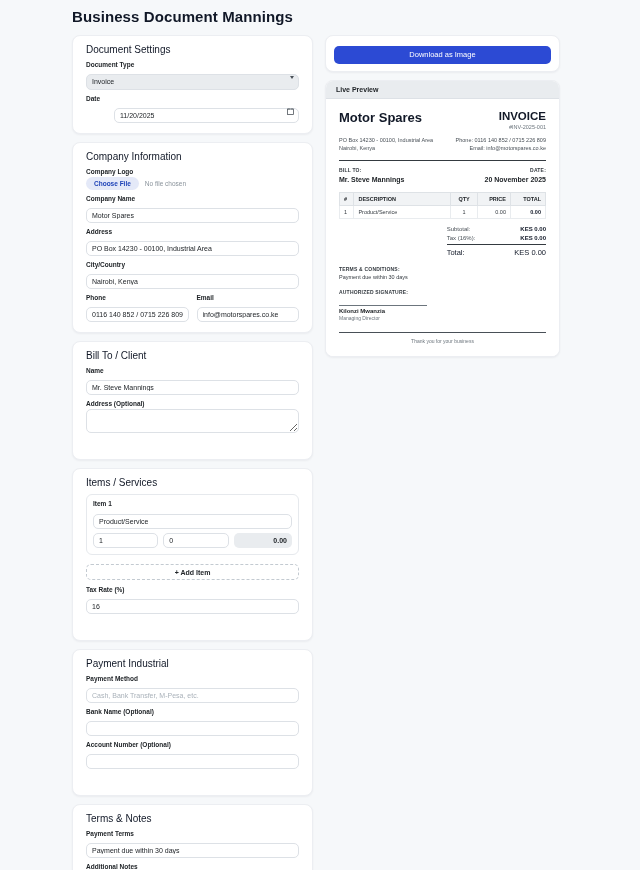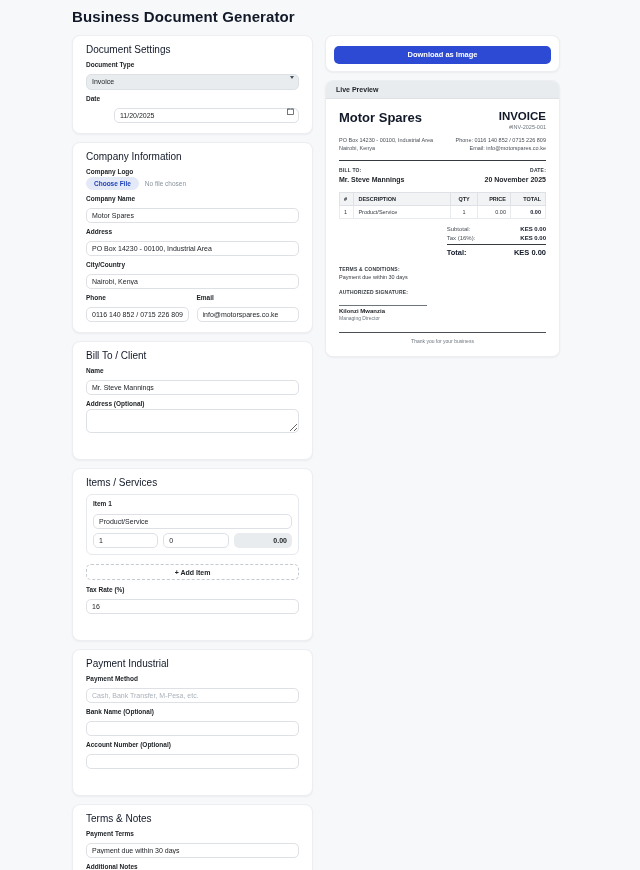--- a/index.html
+++ b/index.html
@@ -56,21 +56,21 @@
   .itemlbl { font-size:6.5px; font-weight:700; margin-bottom:3px; }
   .itemrow { display:flex; gap:5px; margin-top:4px; }
   .itemrow .inp { flex:1; }
   .itemtotal { flex:1; background:#e9ecef; border-radius:5px; height:15px;
     font-size:7px; font-weight:700; text-align:right; padding:4px 5px 0 0; }
   .addbtn { width:100%; border:1px dashed #c3cad1; border-radius:5px; background:#fff;
     font-size:7px; font-weight:700; color:#212529; height:16px; margin-bottom:6px; cursor:pointer;
     font-family:"Liberation Sans", sans-serif; }
 
   .btn-primary { width:100%; background:#2c4ad4; color:#fff; border:none; border-radius:5px;
-    height:18px; font-size:7.5px; font-weight:700; cursor:pointer; font-family:"Liberation Sans", sans-serif; }
+    height:18px; font-size:7.5px; font-weight:400; cursor:pointer; font-family:"Liberation Sans", sans-serif; }
   .dl-card { padding:7px 8px; }
 
   .preview-card { padding:0; overflow:hidden; }
   .preview-header { background:#e9ecef; font-size:7px; font-weight:700; color:#212529;
     padding:5px 10px; border-bottom:1px solid #dde1e6; }
   .invoice { padding:11px 13px 12px; background:#fff; }
   .inv-top { display:flex; justify-content:space-between; align-items:flex-start; }
   .inv-company { font-size:13px; font-weight:700; color:#111827; }
   .inv-doctype { font-size:11.5px; font-weight:700; text-align:right; color:#111827; }
   .inv-docnum { font-size:5.5px; color:#6c757d; text-align:right; margin-top:2px; }
@@ -85,34 +85,34 @@
   .inv-table { width:100%; border-collapse:collapse; margin-top:9px; font-size:5.5px; }
   .inv-table th { background:#f1f3f5; font-weight:700; text-align:left; padding:3px 4px;
     border:1px solid #dee2e6; color:#212529; }
   .inv-table td { padding:3px 4px; border:1px solid #e9ecef; color:#343a40; }
   .inv-table .c { text-align:center; } .inv-table .r { text-align:right; }
   .inv-table .b { font-weight:700; color:#111827; }
   .totals { width:48%; margin-left:auto; margin-top:7px; }
   .trow { display:flex; justify-content:space-between; font-size:6px; color:#495057; margin-bottom:3px; }
   .trow .amt { font-weight:700; color:#111827; }
   .trow-total { border-top:1px solid #343a40; padding-top:3px; 
-    font-size:7.5px; font-weight:700; color:#111827; margin-bottom:0; }
+    font-size:7.5px; font-weight:400; color:#111827; margin-bottom:0; }
   .inv-sec { margin-top:9px; }
   .inv-sec .val { font-size:5.5px; color:#343a40; margin-top:2px; }
   .sig-line { width:88px; border-top:1px solid #6c757d; margin-top:10px; }
   .sig-name { font-size:6px; font-weight:700; margin-top:2px; }
   .sig-title { font-size:5px; color:#6c757d; margin-top:1px; }
   .inv-foot-hr { border-top:1px solid #495057; margin-top:11px; }
   .inv-footer { text-align:center; font-size:5px; color:#6c757d; margin-top:5px; }
 </style>
 </head>
 <body>
 
 <div class="page">
-  <div class="page-title">Business Document Generator</div>
+  <div class="page-title">Business Document Mannings</div>
 
   <div class="cols">
 
     <div class="col-left">
 
       <div class="card">
         <div class="card-title">Document Settings</div>
         <div class="group">
           <span class="lbl">Document Type</span>
           <div class="selwrap">

